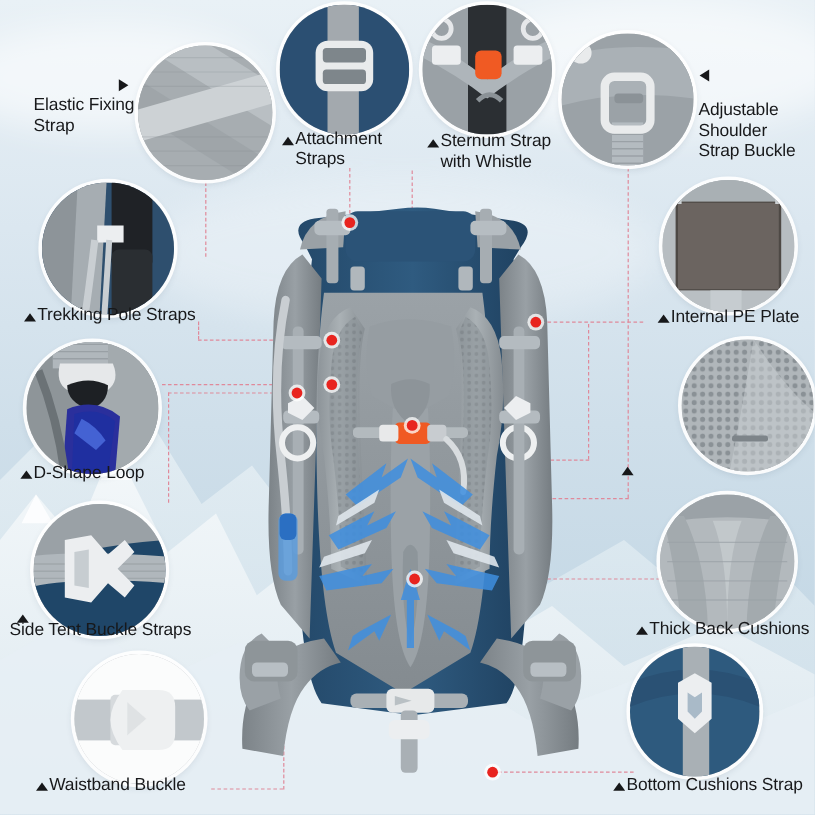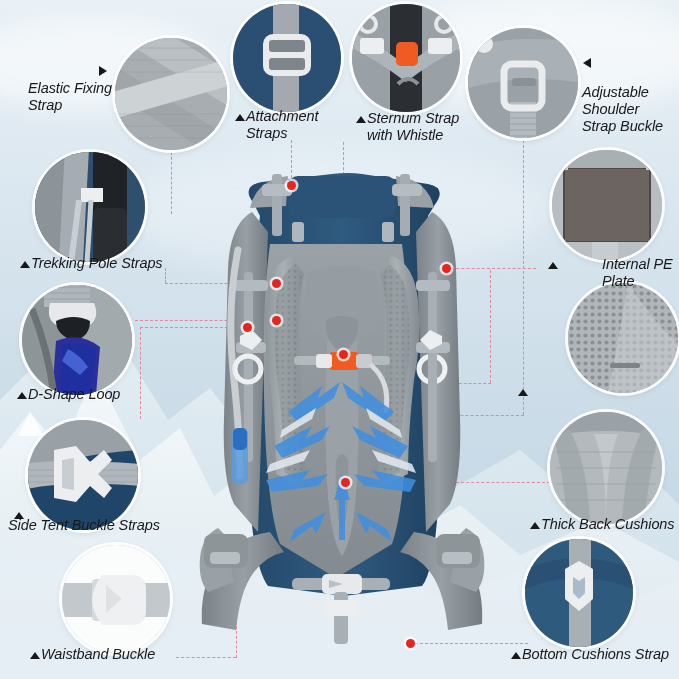--- a/index.html
+++ b/index.html
@@ -1,21 +1,21 @@
 <!DOCTYPE html>
 <html><head>
 <meta charset="utf-8">
 <style>
   html,body{margin:0;padding:0;}
   body{
     width:679px;height:679px;overflow:hidden;
     font-family:"Liberation Sans", sans-serif;
     background:#dfe9f0;
   }
-  #stage{position:relative;width:679px;height:679px;overflow:hidden;font-style:italic;}
+  #stage{position:relative;width:679px;height:679px;overflow:hidden;}
 
   
   .bg-sky{position:absolute;inset:0;
     background:linear-gradient(180deg,#e9f1f6 0%,#dbe7f0 28%,#cfdfea 52%,#c6d9e6 74%,#c2d6e4 100%);}
   .cloud{position:absolute;border-radius:50%;background:rgba(255,255,255,.55);filter:blur(14px);}
   .mtn{position:absolute;}
   .mtn svg{display:block;}
 
   
   .circle{
@@ -416,21 +416,21 @@
   <div class="tri up" style="left:356px;top:116px;"></div>
   <div class="label" style="left:367px;top:110px;">Sternum Strap
 with Whistle</div>
 
   <div class="tri left" style="left:583px;top:58px;"></div>
   <div class="label" style="left:582px;top:84px;">Adjustable
 Shoulder
 Strap Buckle</div>
 
   <div class="tri up" style="left:548px;top:262px;"></div>
-  <div class="label" style="left:559px;top:256px;margin-left:43px;">Internal PE Plate</div>
+  <div class="label" style="left:559px;top:256px;">Internal PE Plate</div>
 
   <div class="tri up" style="left:518px;top:389px;"></div>
 
   <div class="tri up" style="left:530px;top:522px;"></div>
   <div class="label" style="left:541px;top:516px;">Thick Back Cushions</div>
 
   <div class="tri up" style="left:511px;top:652px;"></div>
   <div class="label" style="left:522px;top:646px;">Bottom Cushions Strap</div>
 
   <div class="tri up" style="left:20px;top:261px;"></div>

